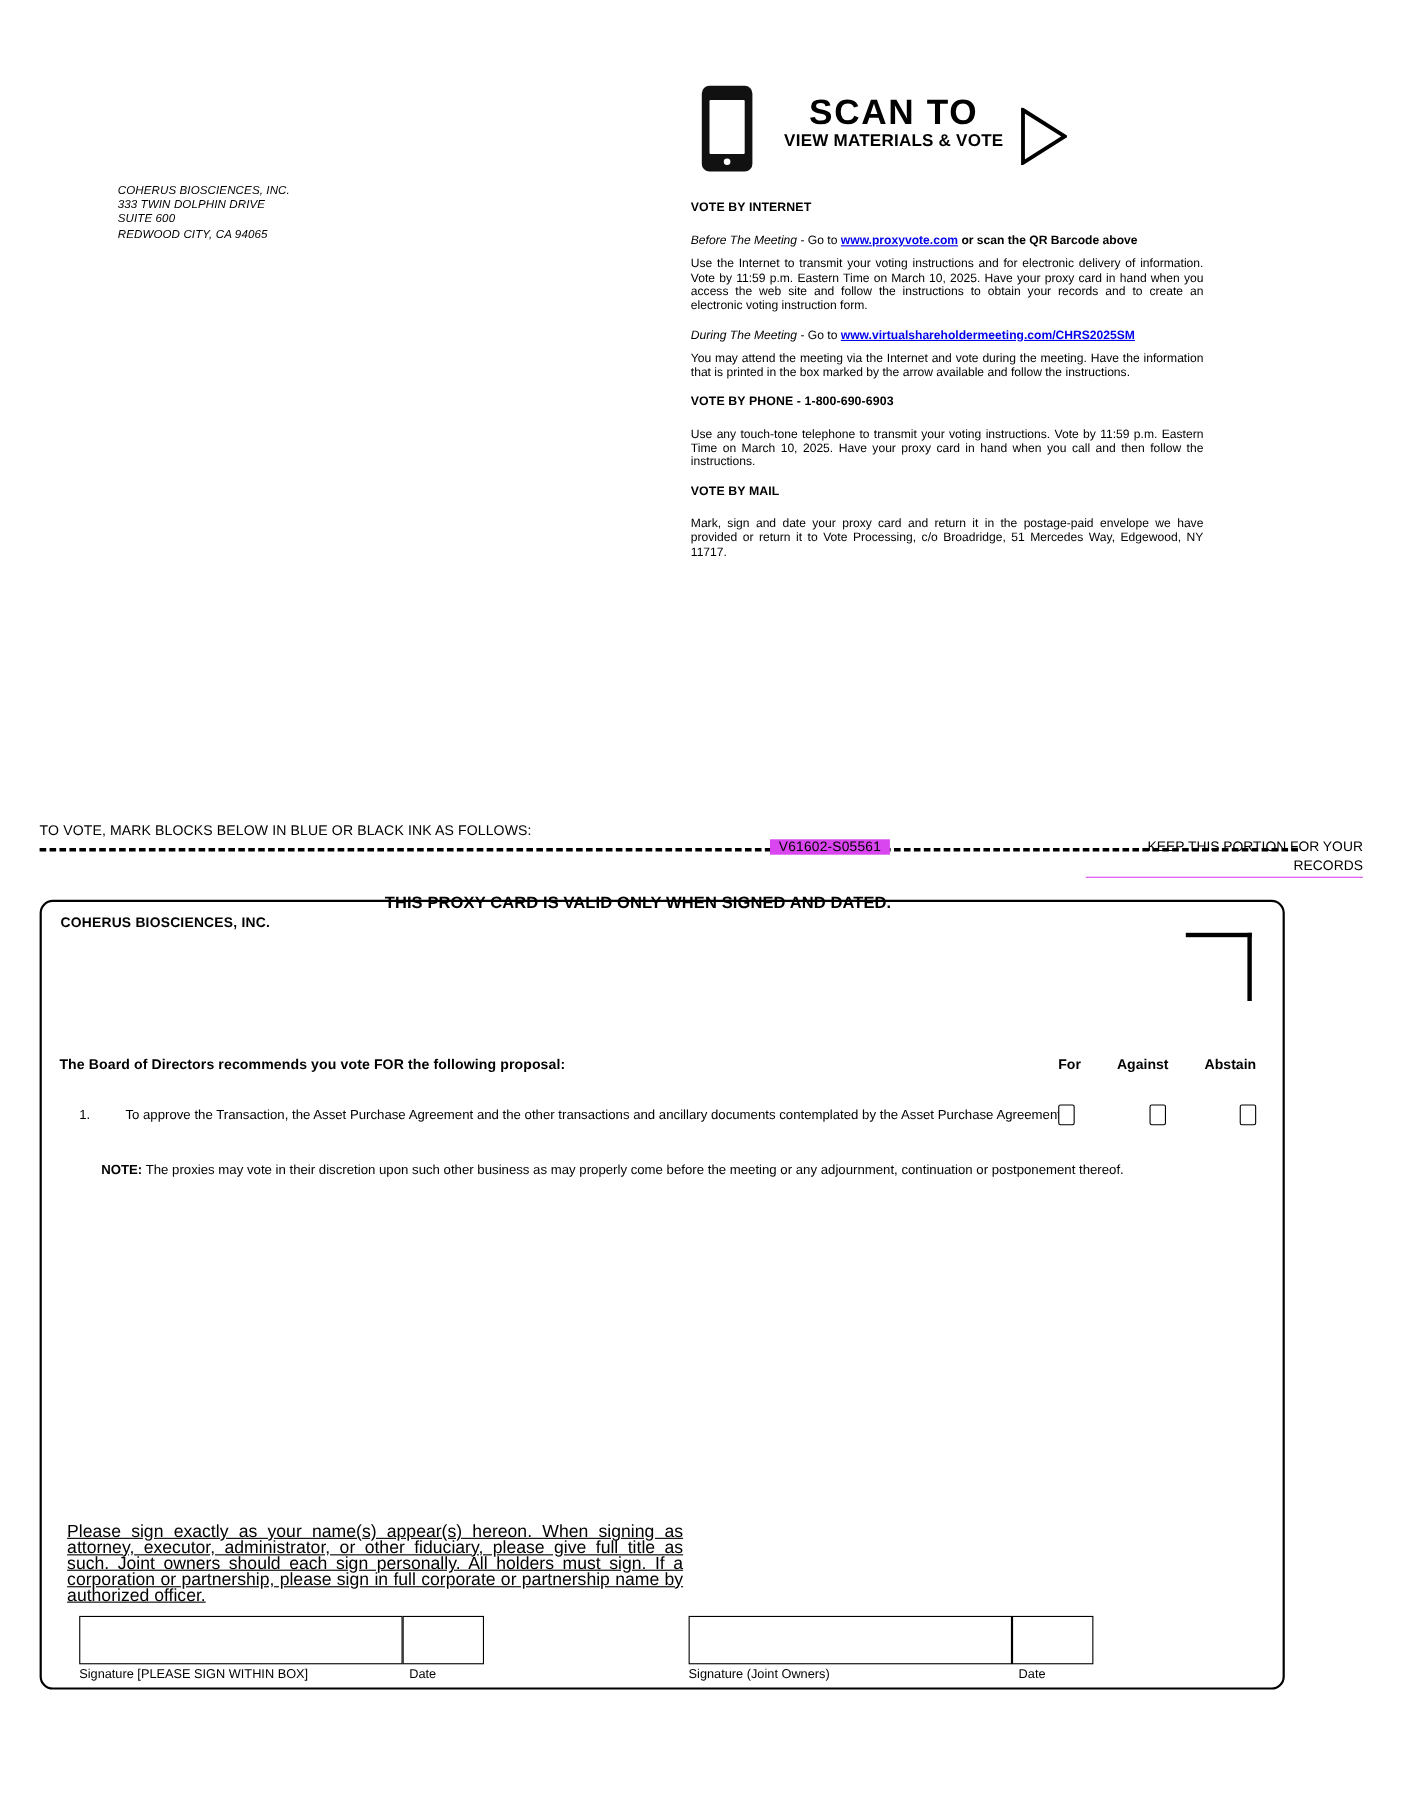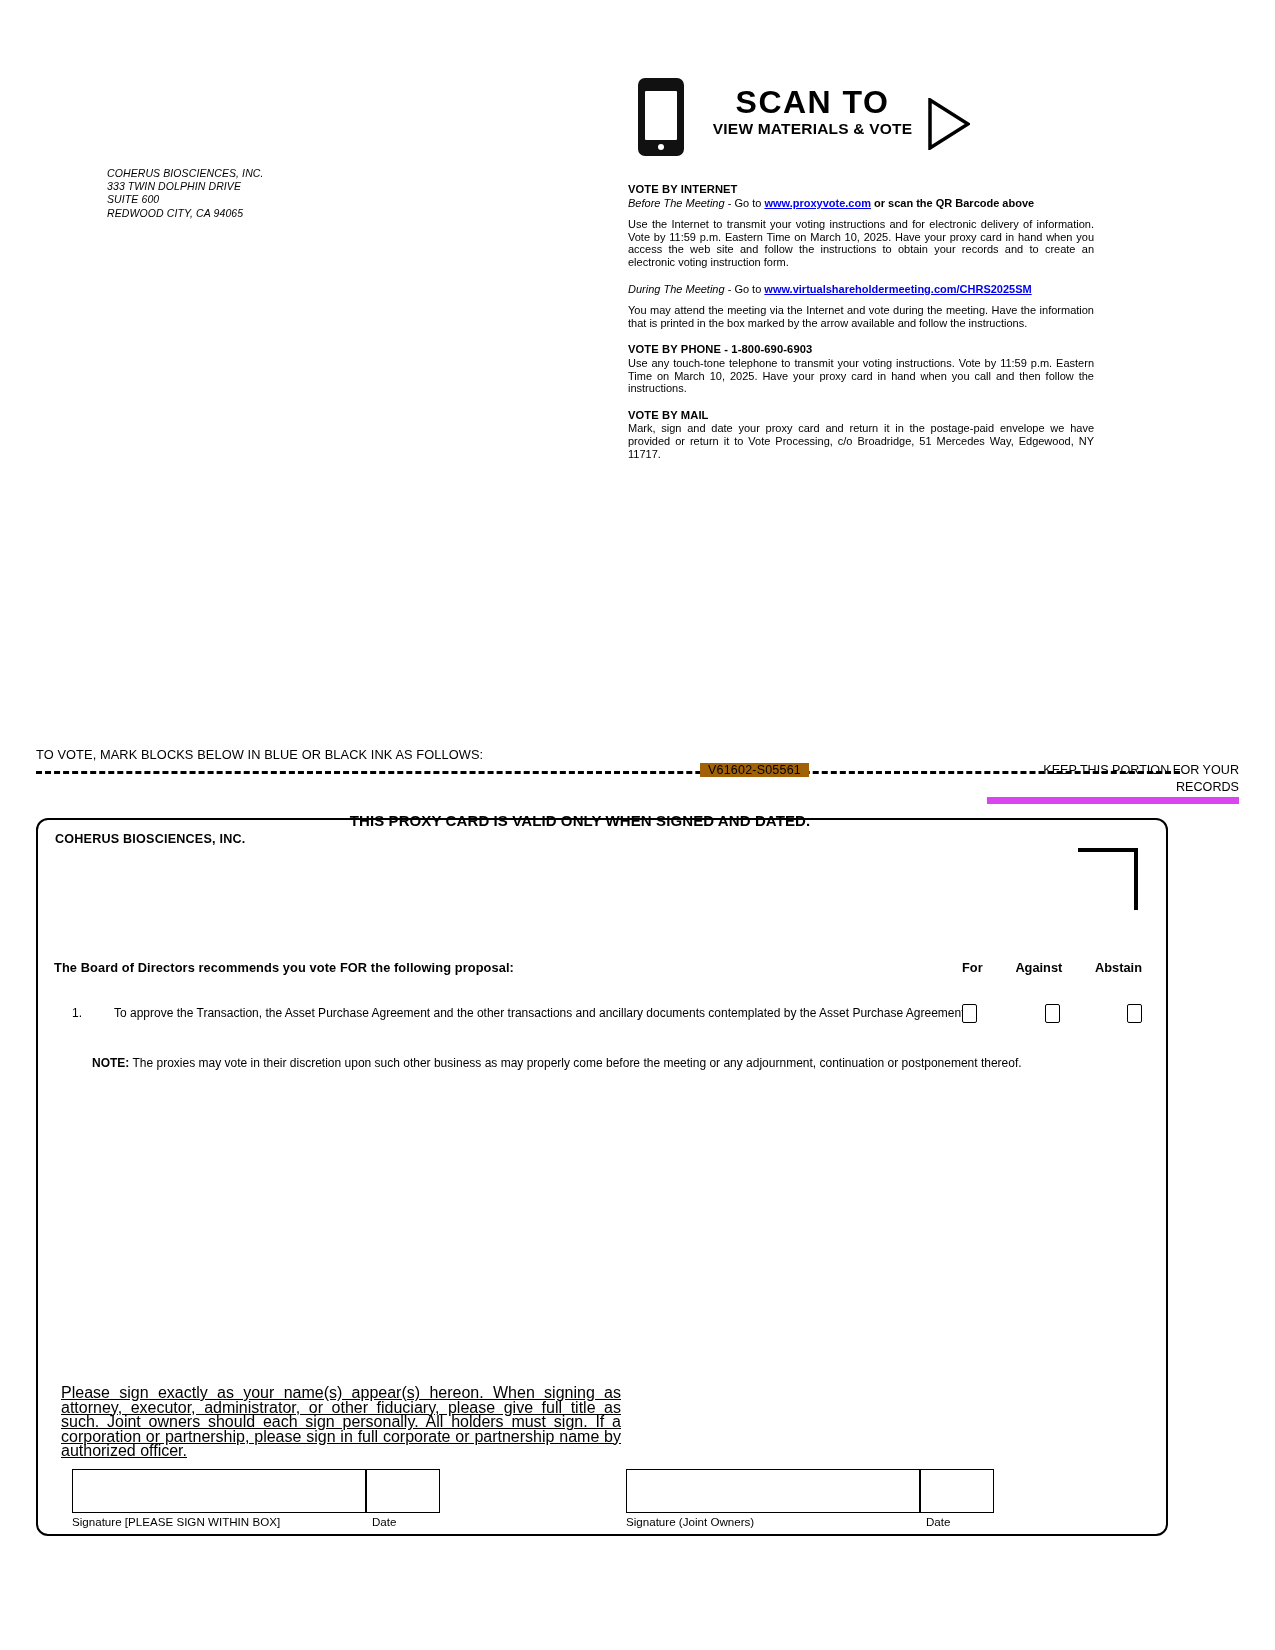--- a/index.html
+++ b/index.html
@@ -122,21 +122,21 @@
   .vi-italic { font-style: italic; }
   .vi-link {
     font-weight: bold;
     text-decoration: underline;
   }
   .vi-para {
     margin-top: 9px;
     text-align: justify;
   }
   .vi-gap { margin-top: 14px; }
-  .vi-tight { margin-top: 1px; }
+  .vi-tight { margin-top: 17px; }
 
   
   .mark-blocks {
     position: absolute;
     left: 36px;
     top: 747px;
     font-size: 12.8px;
     letter-spacing: 0.1px;
   }
 
@@ -146,36 +146,36 @@
     left: 36px;
     top: 771px;
     width: 1144px;
     height: 0;
     border-top: 3px dashed #000;
   }
   .control-number {
     position: absolute;
     left: 700px;
     top: 763px;
-    background: #a16207;
+    background: #d946ef;
     padding: 0 8px;
     font-size: 12.5px;
     letter-spacing: 0.2px;
   }
   .keep-portion {
     position: absolute;
     right: 36px;
     top: 762px;
     width: 252px;
     text-align: right;
     font-size: 12.6px;
     line-height: 17px;
   }
   .keep-portion .kp1 {
-    border-bottom: 7px solid #d946ef;
+    border-bottom: 1px solid #d946ef;
     padding-bottom: 1px;
     display: block;
   }
   .keep-portion .kp2 { display: block; padding-top: 1px; }
 
   .valid-only {
     position: absolute;
     left: 0;
     top: 812px;
     width: 1160px;

